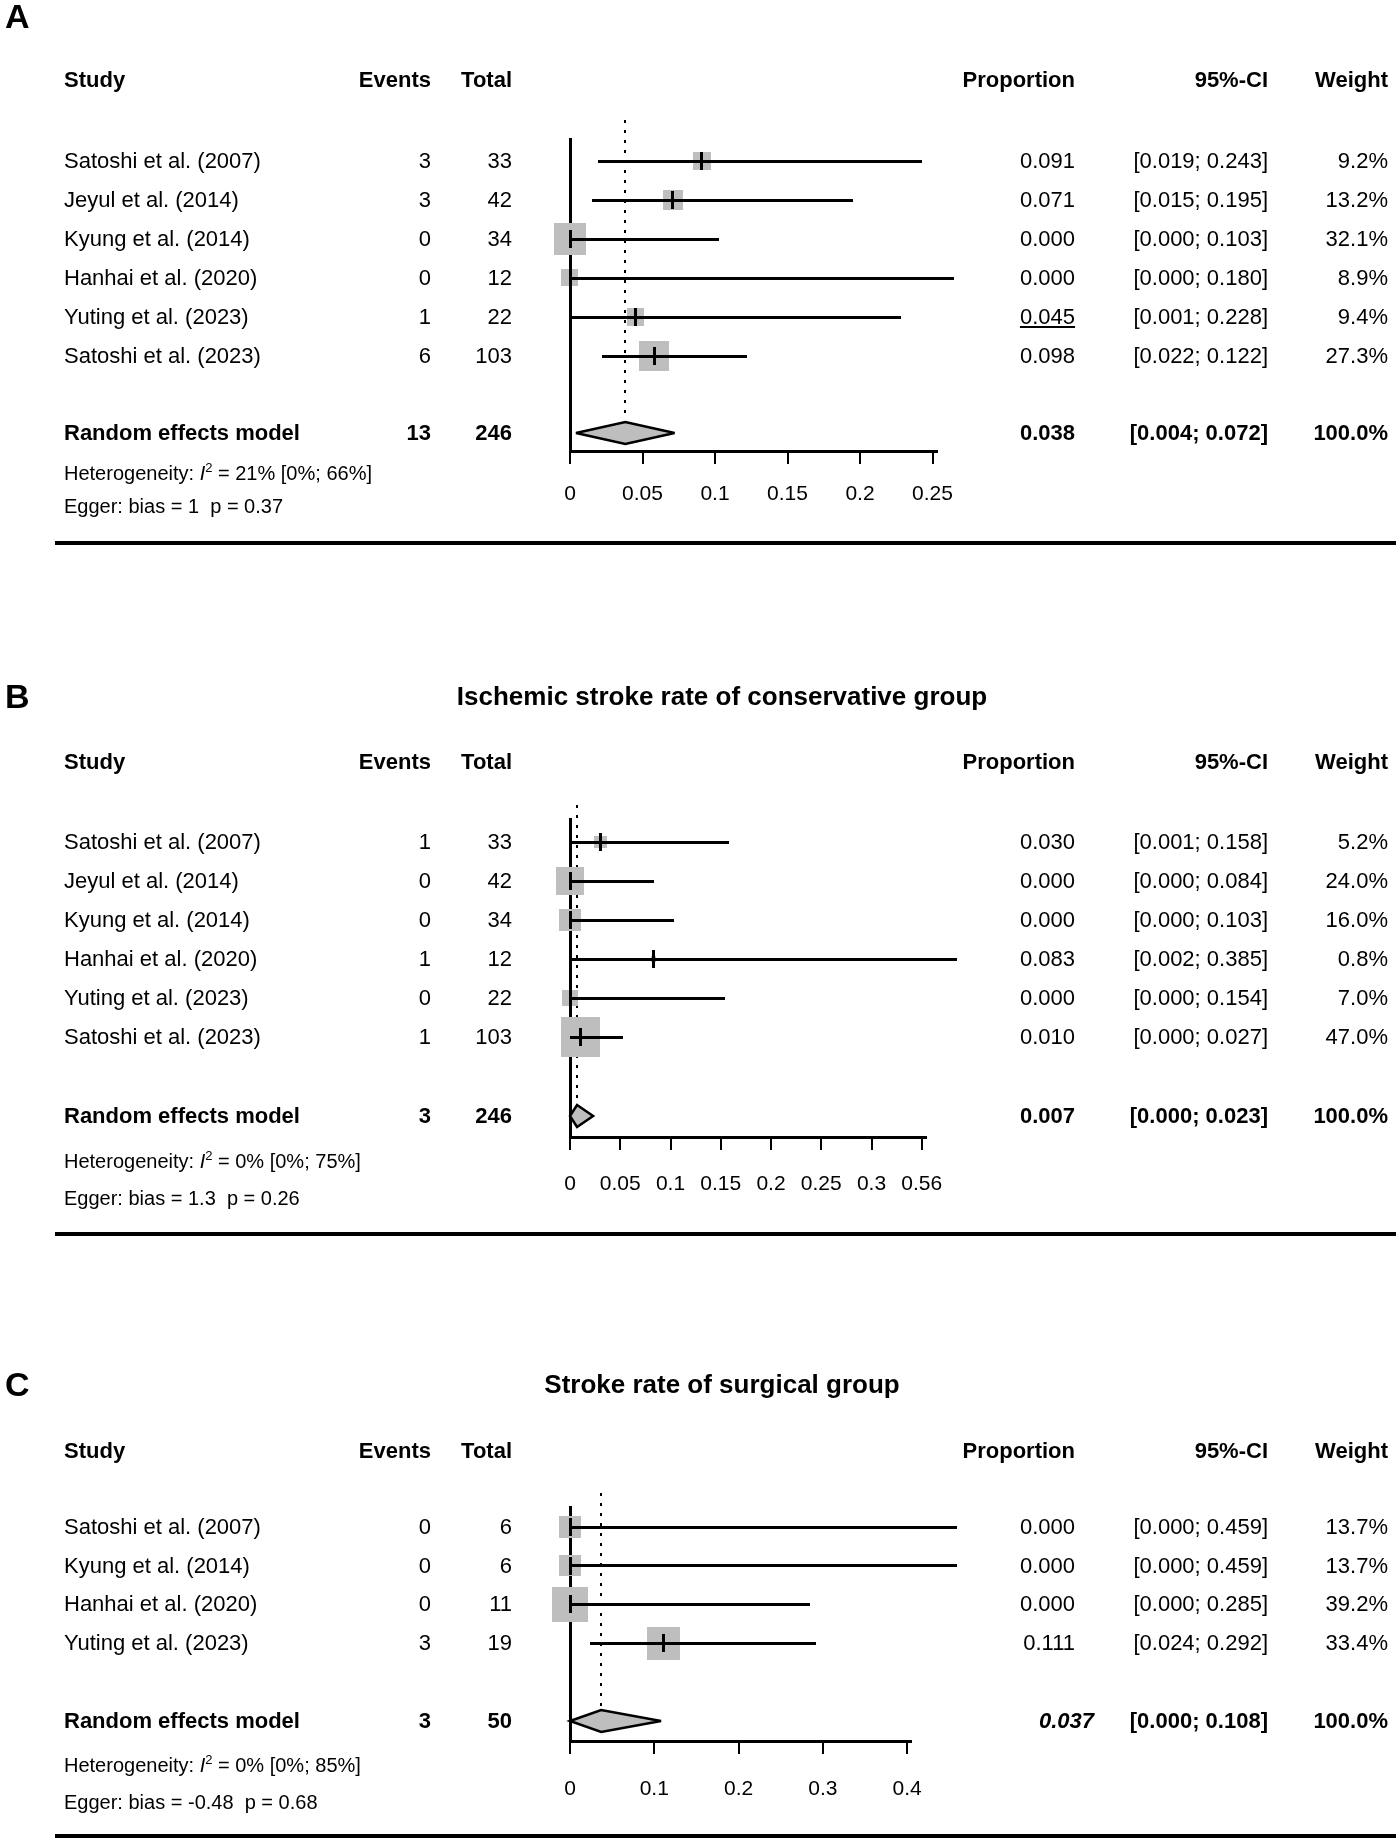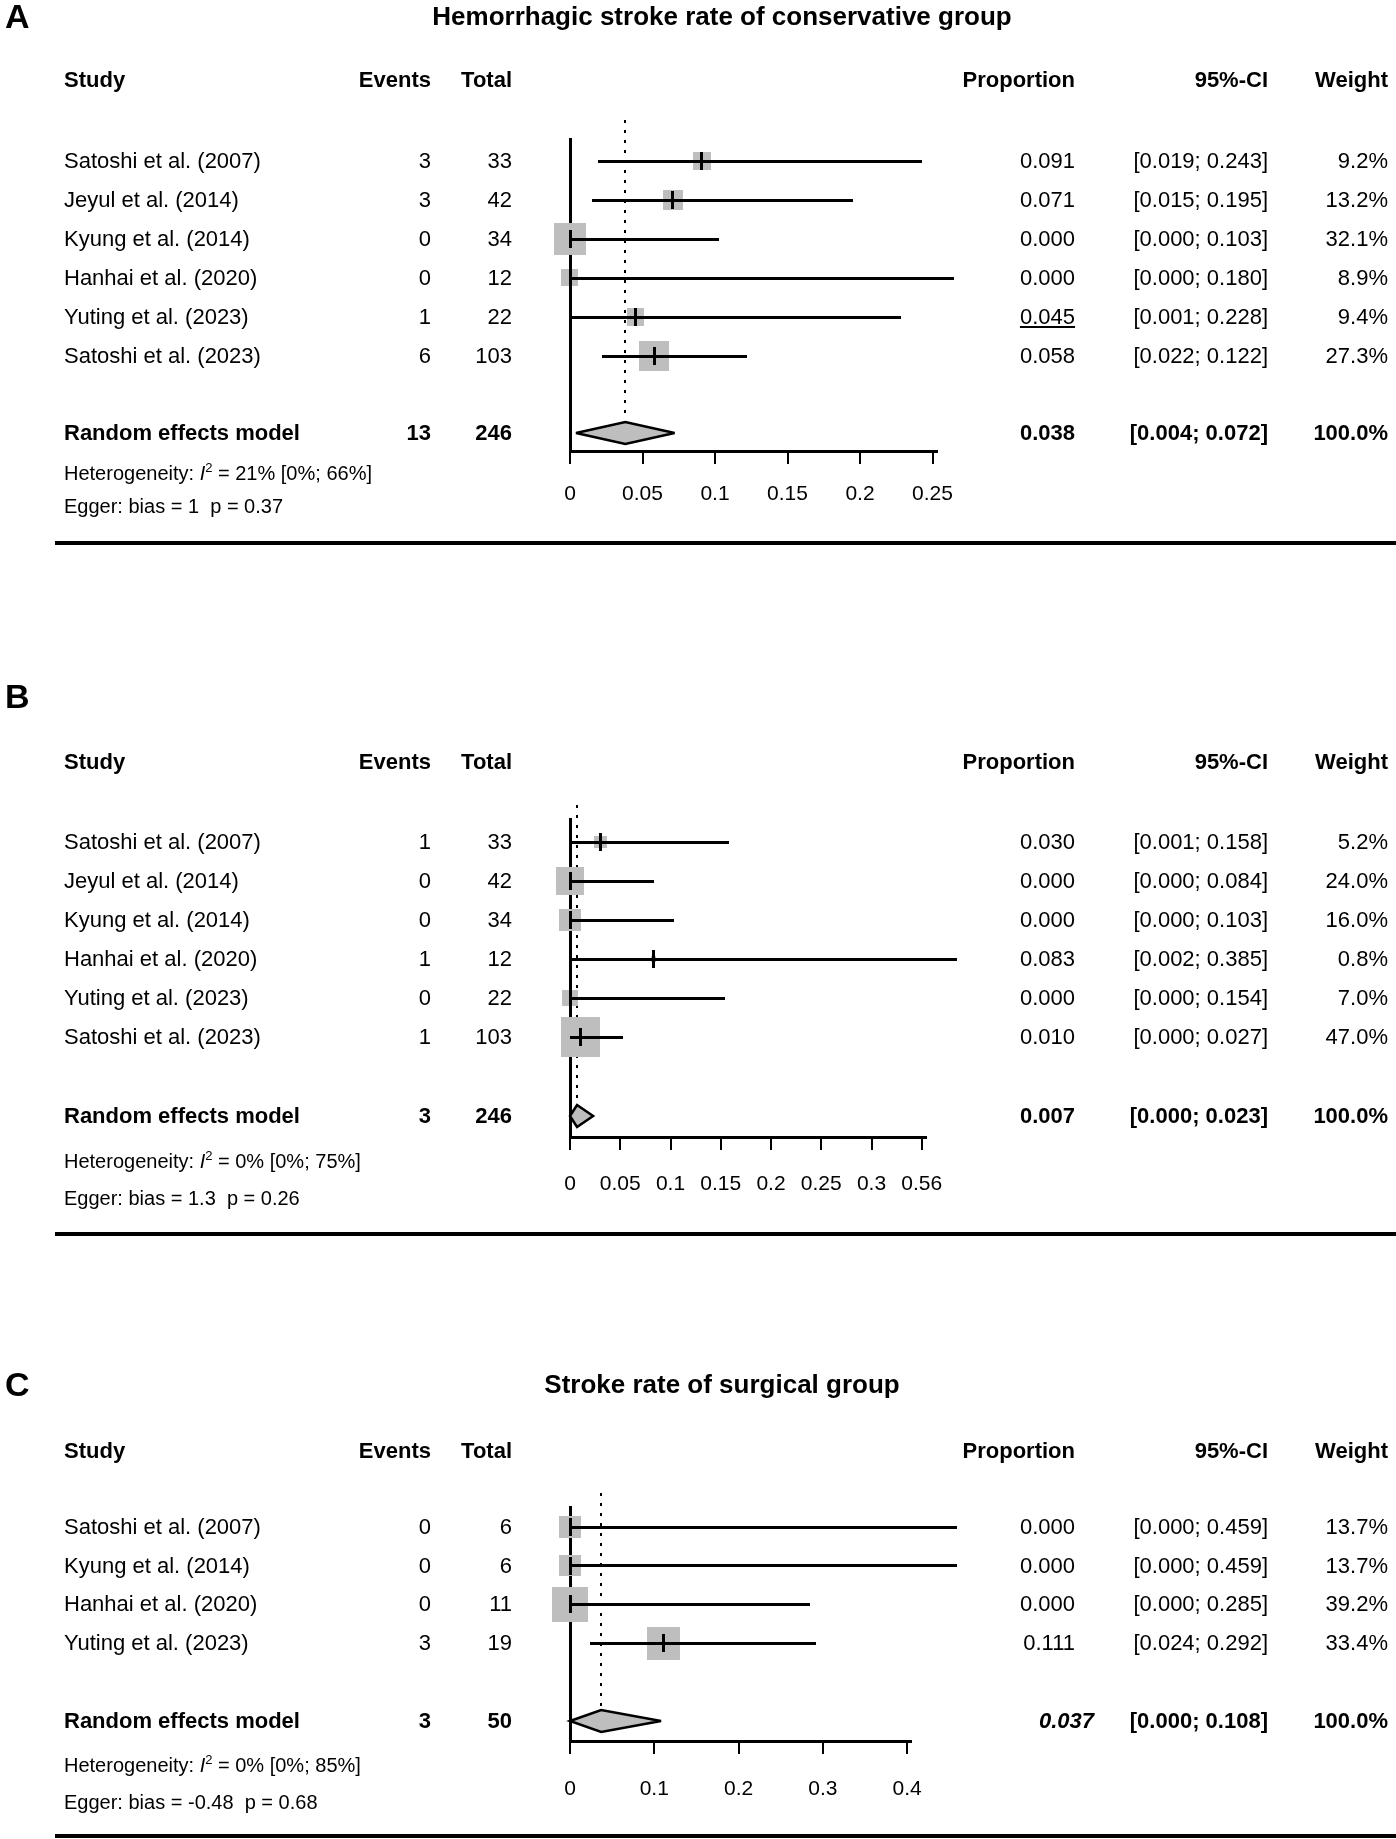--- a/index.html
+++ b/index.html
@@ -26,21 +26,20 @@
   .sep{left:55px;width:1341px;height:4px;}
   .dotline{position:absolute;width:2px;background-image:repeating-linear-gradient(to bottom,#000 0px,#000 3px,transparent 3px,transparent 10px);}
   .sq{position:absolute;background:#bebebe;}
   svg.diamond{position:absolute;overflow:visible;}
 </style>
 </head>
 <body>
 
 <div id="figure">
     <div class="t panel-label" style="top: 16px; left: 5px;">A</div>
-    <div class="t title center" style="top: 16px; left: 722px;">Hemorrhagic stroke rate of conservative group</div>
     <div class="t bold" style="top: 80px; left: 64px;">Study</div>
     <div class="t bold right" style="top: 80px; right: 965px;">Events</div>
     <div class="t bold right" style="top: 80px; right: 884px;">Total</div>
     <div class="t bold right" style="top: 80px; right: 321px;">Proportion</div>
     <div class="t bold right" style="top: 80px; right: 128px;">95%-CI</div>
     <div class="t bold right" style="top: 80px; right: 8px;">Weight</div>
     <div class="vline" style="left: 569px; top: 138px; height: 315px;"></div>
     <div class="dotline" style="left: 624.1px; top: 120px; height: 299px;"></div>
     <div class="t " style="top: 161px; left: 64px;">Satoshi et al. (2007)</div>
     <div class="t right" style="top: 161px; right: 965px;">3</div>
@@ -83,21 +82,21 @@
     <div class="t right" style="top: 317px; right: 884px;">22</div>
     <div class="t right" style="top: 317px; right: 321px; text-decoration: underline;">0.045</div>
     <div class="t right" style="top: 317px; right: 128px;">[0.001; 0.228]</div>
     <div class="t right" style="top: 317px; right: 8px;">9.4%</div>
     <div class="sq" style="left: 626.512px; top: 308.262px; width: 17.4759px; height: 17.4759px;"></div>
     <div class="cil" style="left: 571.45px; top: 315.5px; width: 329.15px;"></div>
     <div class="ptick" style="left: 633.75px; top: 308px; height: 18px;"></div>
     <div class="t " style="top: 356px; left: 64px;">Satoshi et al. (2023)</div>
     <div class="t right" style="top: 356px; right: 965px;">6</div>
     <div class="t right" style="top: 356px; right: 884px;">103</div>
-    <div class="t right" style="top: 356px; right: 321px;">0.058</div>
+    <div class="t right" style="top: 356px; right: 321px;">0.098</div>
     <div class="t right" style="top: 356px; right: 128px;">[0.022; 0.122]</div>
     <div class="t right" style="top: 356px; right: 8px;">27.3%</div>
     <div class="sq" style="left: 639.209px; top: 341.109px; width: 29.7822px; height: 29.7822px;"></div>
     <div class="cil" style="left: 601.9px; top: 354.5px; width: 145px;"></div>
     <div class="ptick" style="left: 652.6px; top: 347px; height: 18px;"></div>
     <div class="t bold" style="top: 433px; left: 64px;">Random effects model</div>
     <div class="t bold right" style="top: 433px; right: 965px;">13</div>
     <div class="t bold right" style="top: 433px; right: 884px;">246</div>
     <div class="t bold right" style="top: 433px; right: 321px;">0.038</div>
     <div class="t bold right" style="top: 433px; right: 128px;">[0.004; 0.072]</div>
@@ -115,20 +114,21 @@
     <div class="tickmark" style="left: 786.5px; top: 453px;"></div>
     <div class="t ticklab center" style="top: 492px; left: 787.5px;">0.15</div>
     <div class="tickmark" style="left: 859px; top: 453px;"></div>
     <div class="t ticklab center" style="top: 492px; left: 860px;">0.2</div>
     <div class="tickmark" style="left: 931.5px; top: 453px;"></div>
     <div class="t ticklab center" style="top: 492px; left: 932.5px;">0.25</div>
     <div class="t foot" style="left: 64px; top: 472px;"><span>Heterogeneity: </span><span class="it">I</span><sup>2</sup><span> = 21% [0%; 66%]</span></div>
     <div class="t foot" style="top: 506px; left: 64px;">Egger: bias = 1  p = 0.37</div>
     <div class="sep" style="top: 541px;"></div>
     <div class="t panel-label" style="top: 696px; left: 5px;">B</div>
+    <div class="t title center" style="top: 696px; left: 722px;">Ischemic stroke rate of conservative group</div>
     <div class="t bold" style="top: 762px; left: 64px;">Study</div>
     <div class="t bold right" style="top: 762px; right: 965px;">Events</div>
     <div class="t bold right" style="top: 762px; right: 884px;">Total</div>
     <div class="t bold right" style="top: 762px; right: 321px;">Proportion</div>
     <div class="t bold right" style="top: 762px; right: 128px;">95%-CI</div>
     <div class="t bold right" style="top: 762px; right: 8px;">Weight</div>
     <div class="vline" style="left: 569px; top: 818px; height: 321px;"></div>
     <div class="dotline" style="left: 576.035px; top: 805px; height: 297px;"></div>
     <div class="t " style="top: 842px; left: 64px;">Satoshi et al. (2007)</div>
     <div class="t right" style="top: 842px; right: 965px;">1</div>

